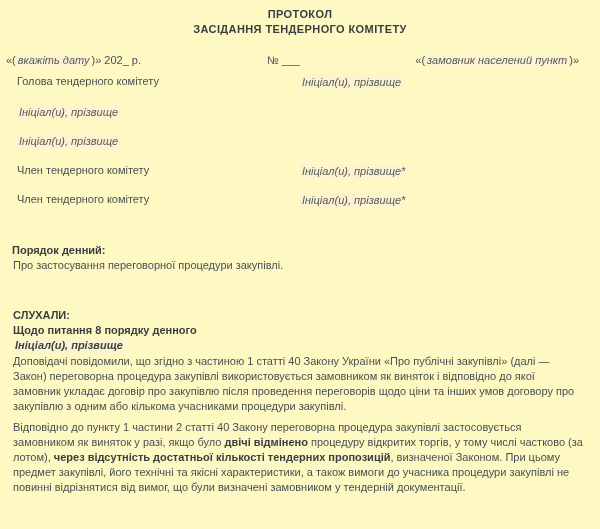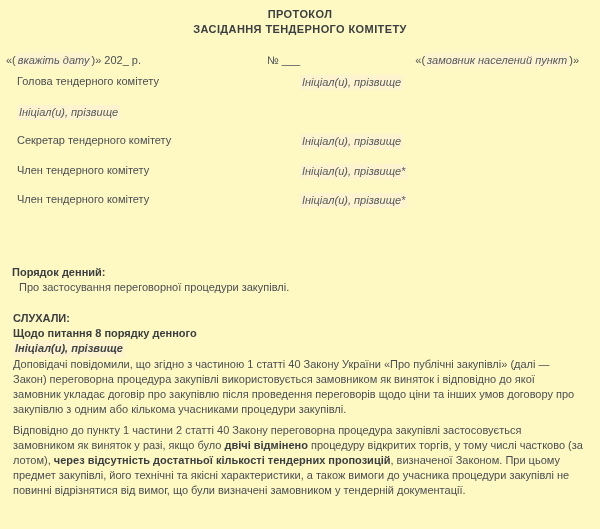--- a/index.html
+++ b/index.html
@@ -58,30 +58,30 @@
     display: flex;
     align-items: flex-start;
     padding-left: 17px;
     margin-top: 14.5px;
     font-size: 11px;
     line-height: 13px;
   }
   .attendee-row:first-child { margin-top: 8px; }
   .attendee-role { width: 283px; flex-shrink: 0; }
   
-  .agenda-heading { margin-top: 58px; }
+  .agenda-heading { margin-top: 36px; }
   .agenda-text {
-    padding-left: 19px;
+    padding-left: 13px;
     margin-top: 1px;
     font-size: 11px;
     line-height: 14px;
   }
   
   .heard-block {
-    margin-top: 17px;
+    margin-top: 36px;
     padding-left: 13px;
     font-size: 11px;
     line-height: 14.7px;
   }
   .heard-heading, .heard-subject { font-weight: bold; color: #3a3e41; }
   .heard-speaker { display: inline-block; }
   
   .paragraph {
     padding-left: 13px;
     padding-right: 16px;
@@ -111,21 +111,20 @@
 
   <div class="attendee-list">
     <div class="attendee-row">
       <span class="attendee-role">Голова тендерного комітету</span>
       <span class="hl">Ініціал(и), прізвище</span>
     </div>
     <div class="attendee-row">
       <span class="hl">Ініціал(и), прізвище</span>
     </div>
     <div class="attendee-row">
-      <span class="attendee-role">Секретар тендерного комітету</span>
       <span class="hl">Ініціал(и), прізвище</span>
     </div>
     <div class="attendee-row">
       <span class="attendee-role">Член тендерного комітету</span>
       <span class="hl">Ініціал(и), прізвище*</span>
     </div>
     <div class="attendee-row">
       <span class="attendee-role">Член тендерного комітету</span>
       <span class="hl">Ініціал(и), прізвище*</span>
     </div>

